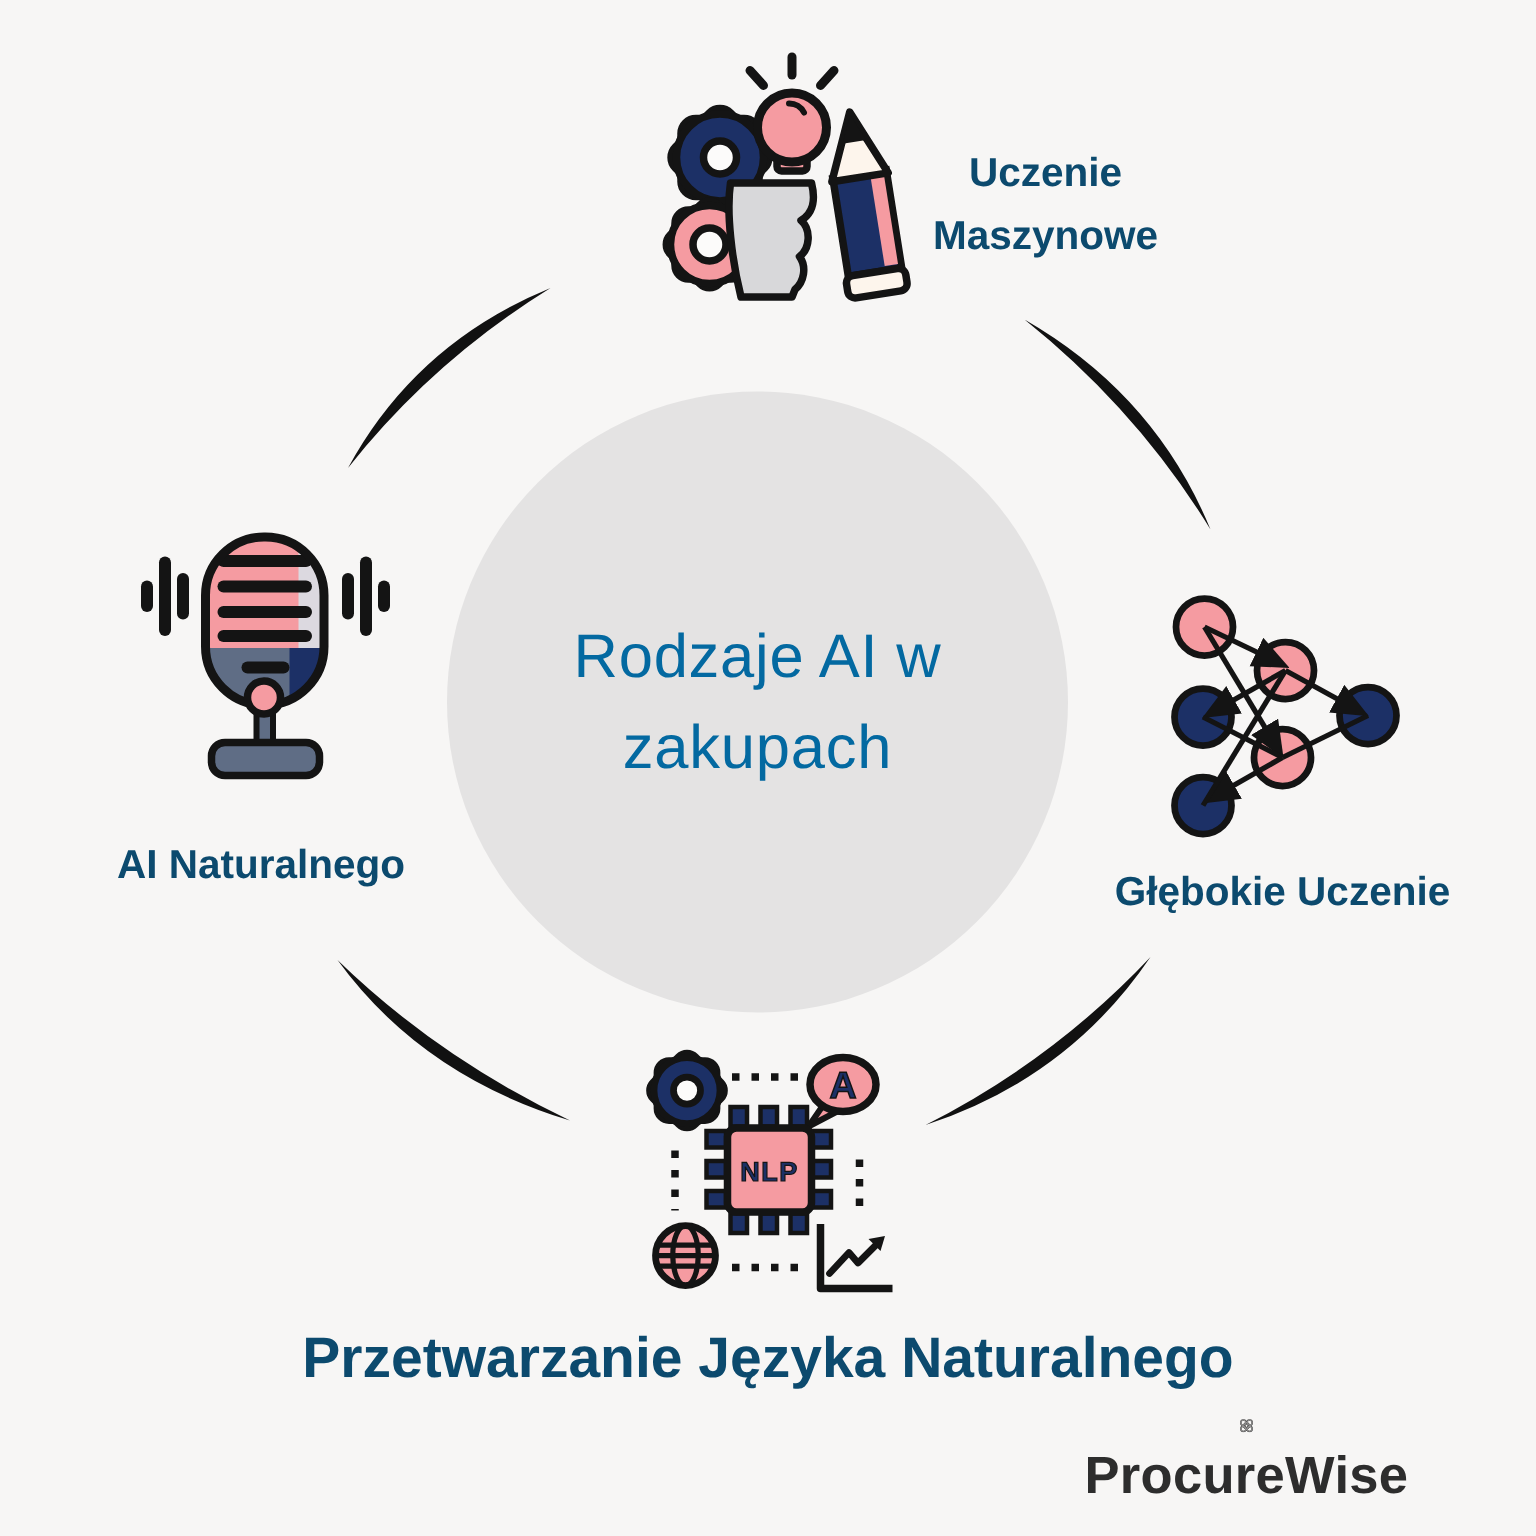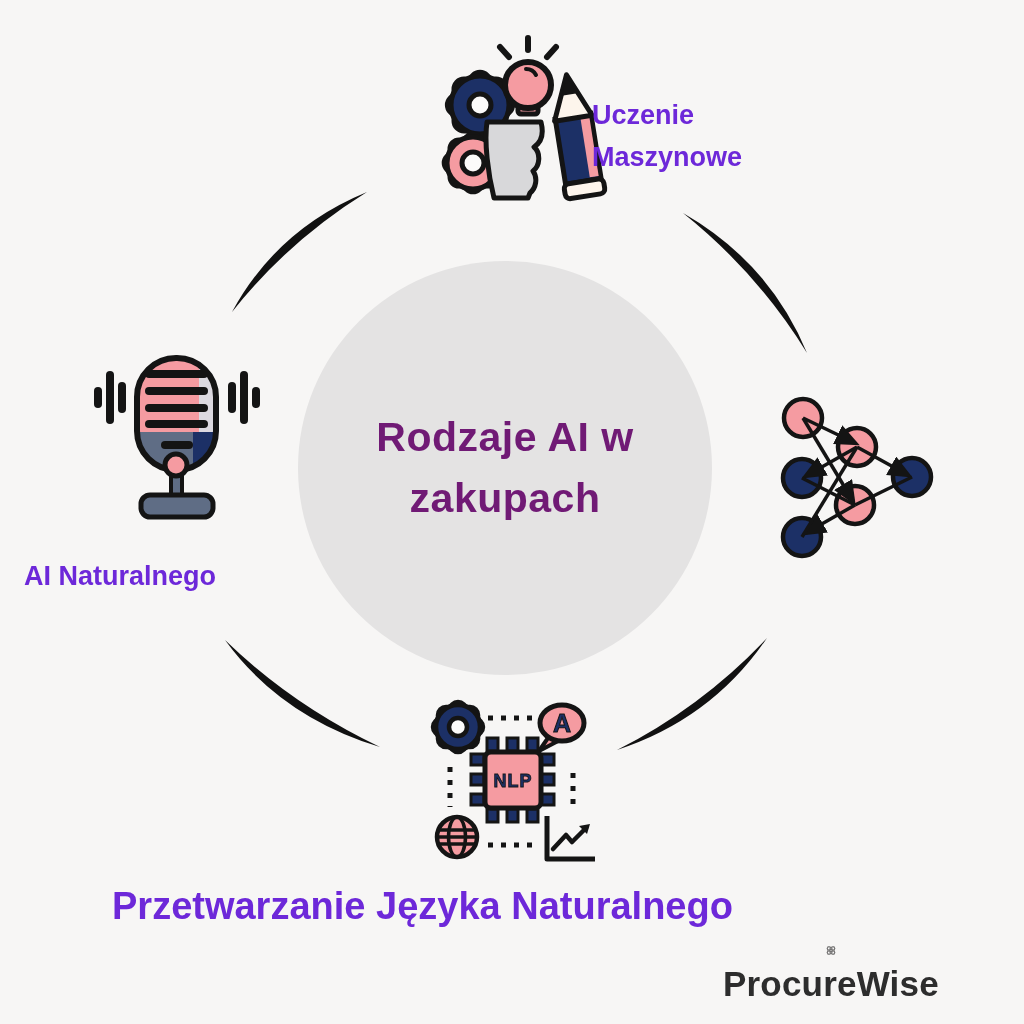--- a/index.html
+++ b/index.html
@@ -8,26 +8,26 @@
     background:#f7f6f5;overflow:hidden;
     font-family:"Liberation Sans",sans-serif;
   }
   .center-circle{
     position:absolute;left:298px;top:261px;width:414px;height:414px;
     border-radius:50%;background:#e4e3e3;
     display:flex;align-items:center;justify-content:center;
   }
   .center-title{
     width:340px;text-align:center;
-    font-size:41px;font-weight:700;line-height:1.5;
-    color:#701a75;letter-spacing:.5px;
+    font-size:41px;font-weight:400;line-height:1.5;
+    color:#0369a1;letter-spacing:.5px;
   }
   .node-label{
-    position:absolute;color:#6d28d9;font-weight:700;
-    font-size:27px;line-height:1.55;
+    position:absolute;color:#0c4a6e;font-weight:700;
+    font-size:27px;line-height:1.55;text-align:center;
   }
   .label-top{left:592px;top:95px;width:210px;}
   .label-right{left:705px;top:574px;width:300px;}
   .label-left{left:24px;top:556px;width:300px;}
   .label-bottom{left:112px;top:877px;width:800px;font-size:38px;}
   .icon-svg{position:absolute;}
   .ml-icon{left:428px;top:30px;}
   .nn-icon{left:770px;top:390px;}
   .nlp-icon{left:420px;top:685px;}
   .mic-icon{left:85px;top:348px;}
@@ -206,20 +206,21 @@
     </g>
 
     <g>
       <rect x="86" y="126" width="11" height="24" fill="#5f6d85" stroke="#141414" stroke-width="4"></rect>
       <rect x="56" y="147" width="72" height="22" rx="9" fill="#5f6d85" stroke="#141414" stroke-width="5"></rect>
       <circle cx="91" cy="117" r="11" fill="#f59ba1" stroke="#141414" stroke-width="5"></circle>
     </g>
   </svg>
 
   <div class="node-label label-top">Uczenie Maszynowe</div>
+  <div class="node-label label-right">Głębokie Uczenie</div>
   <div class="node-label label-bottom">Przetwarzanie Języka Naturalnego</div>
   <div class="node-label label-left">AI Naturalnego</div>
 
   <div class="brand">
     <svg width="52" height="52" viewBox="0 0 44 44">
       <g fill="none">
         <g stroke="#333" stroke-width="5">
           <circle cx="12" cy="12" r="8.5"></circle>
             <circle cx="32" cy="12" r="8.5"></circle>
           <circle cx="12" cy="32" r="8.5"></circle>

